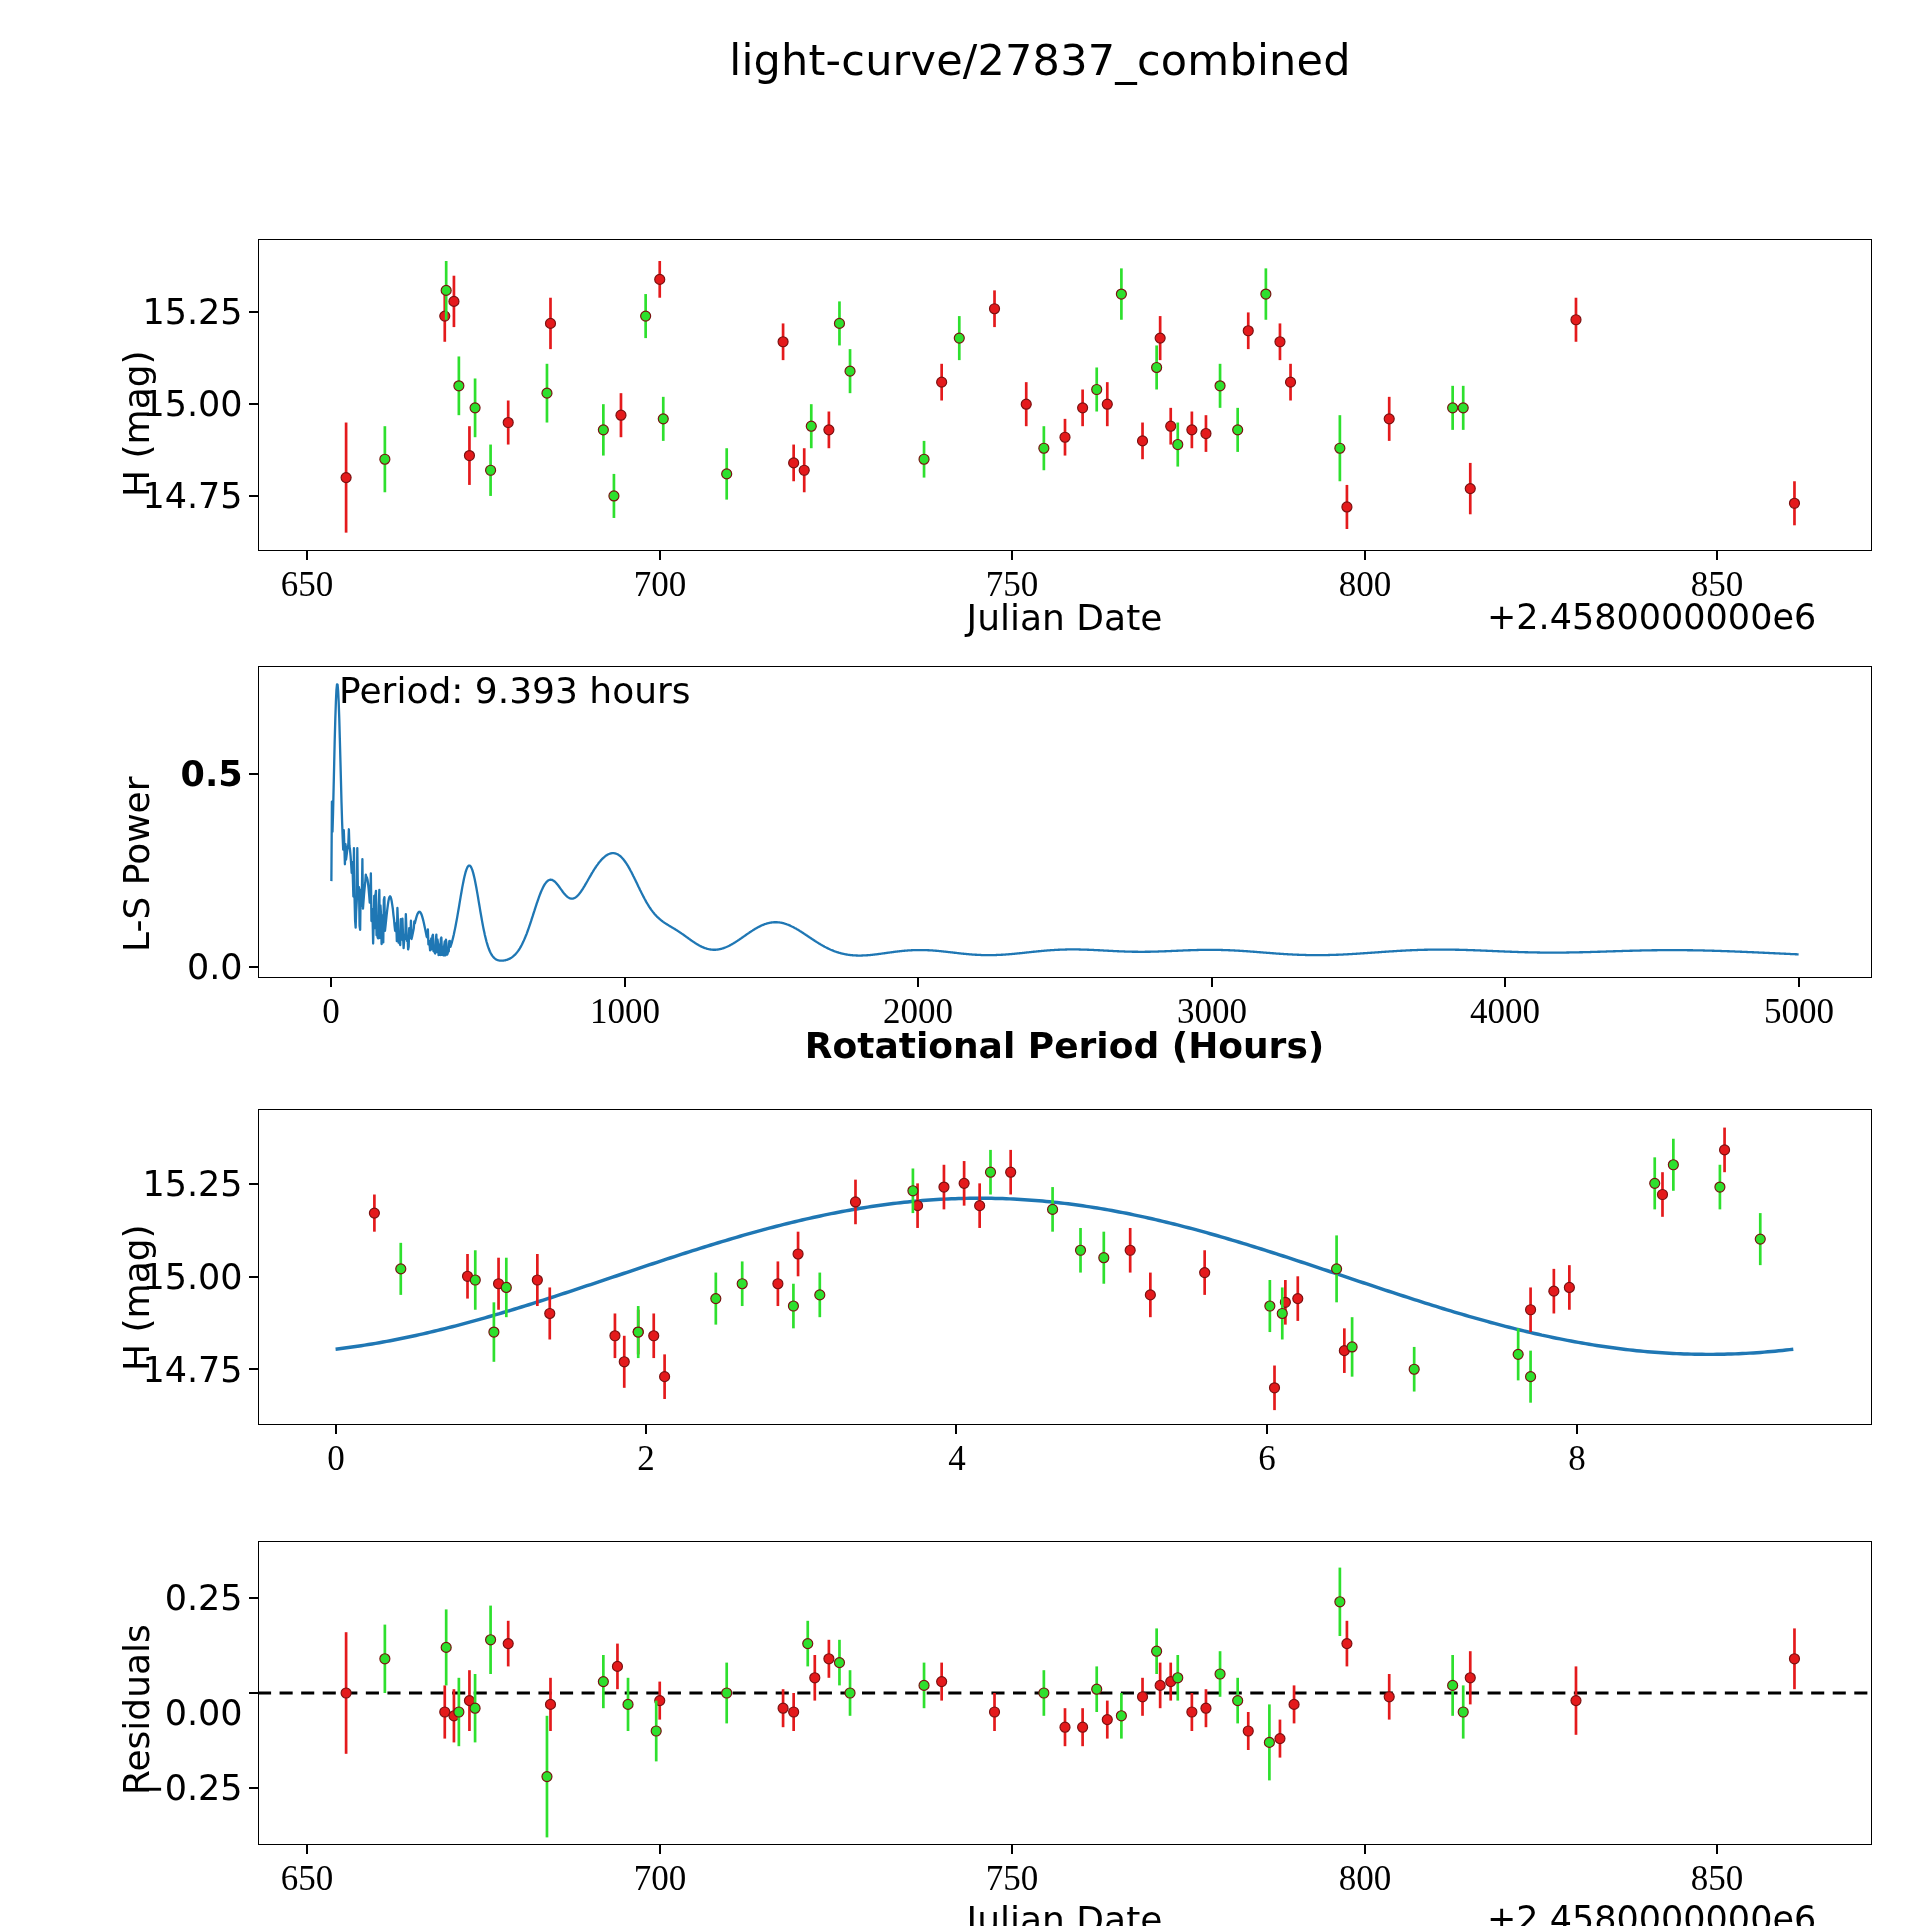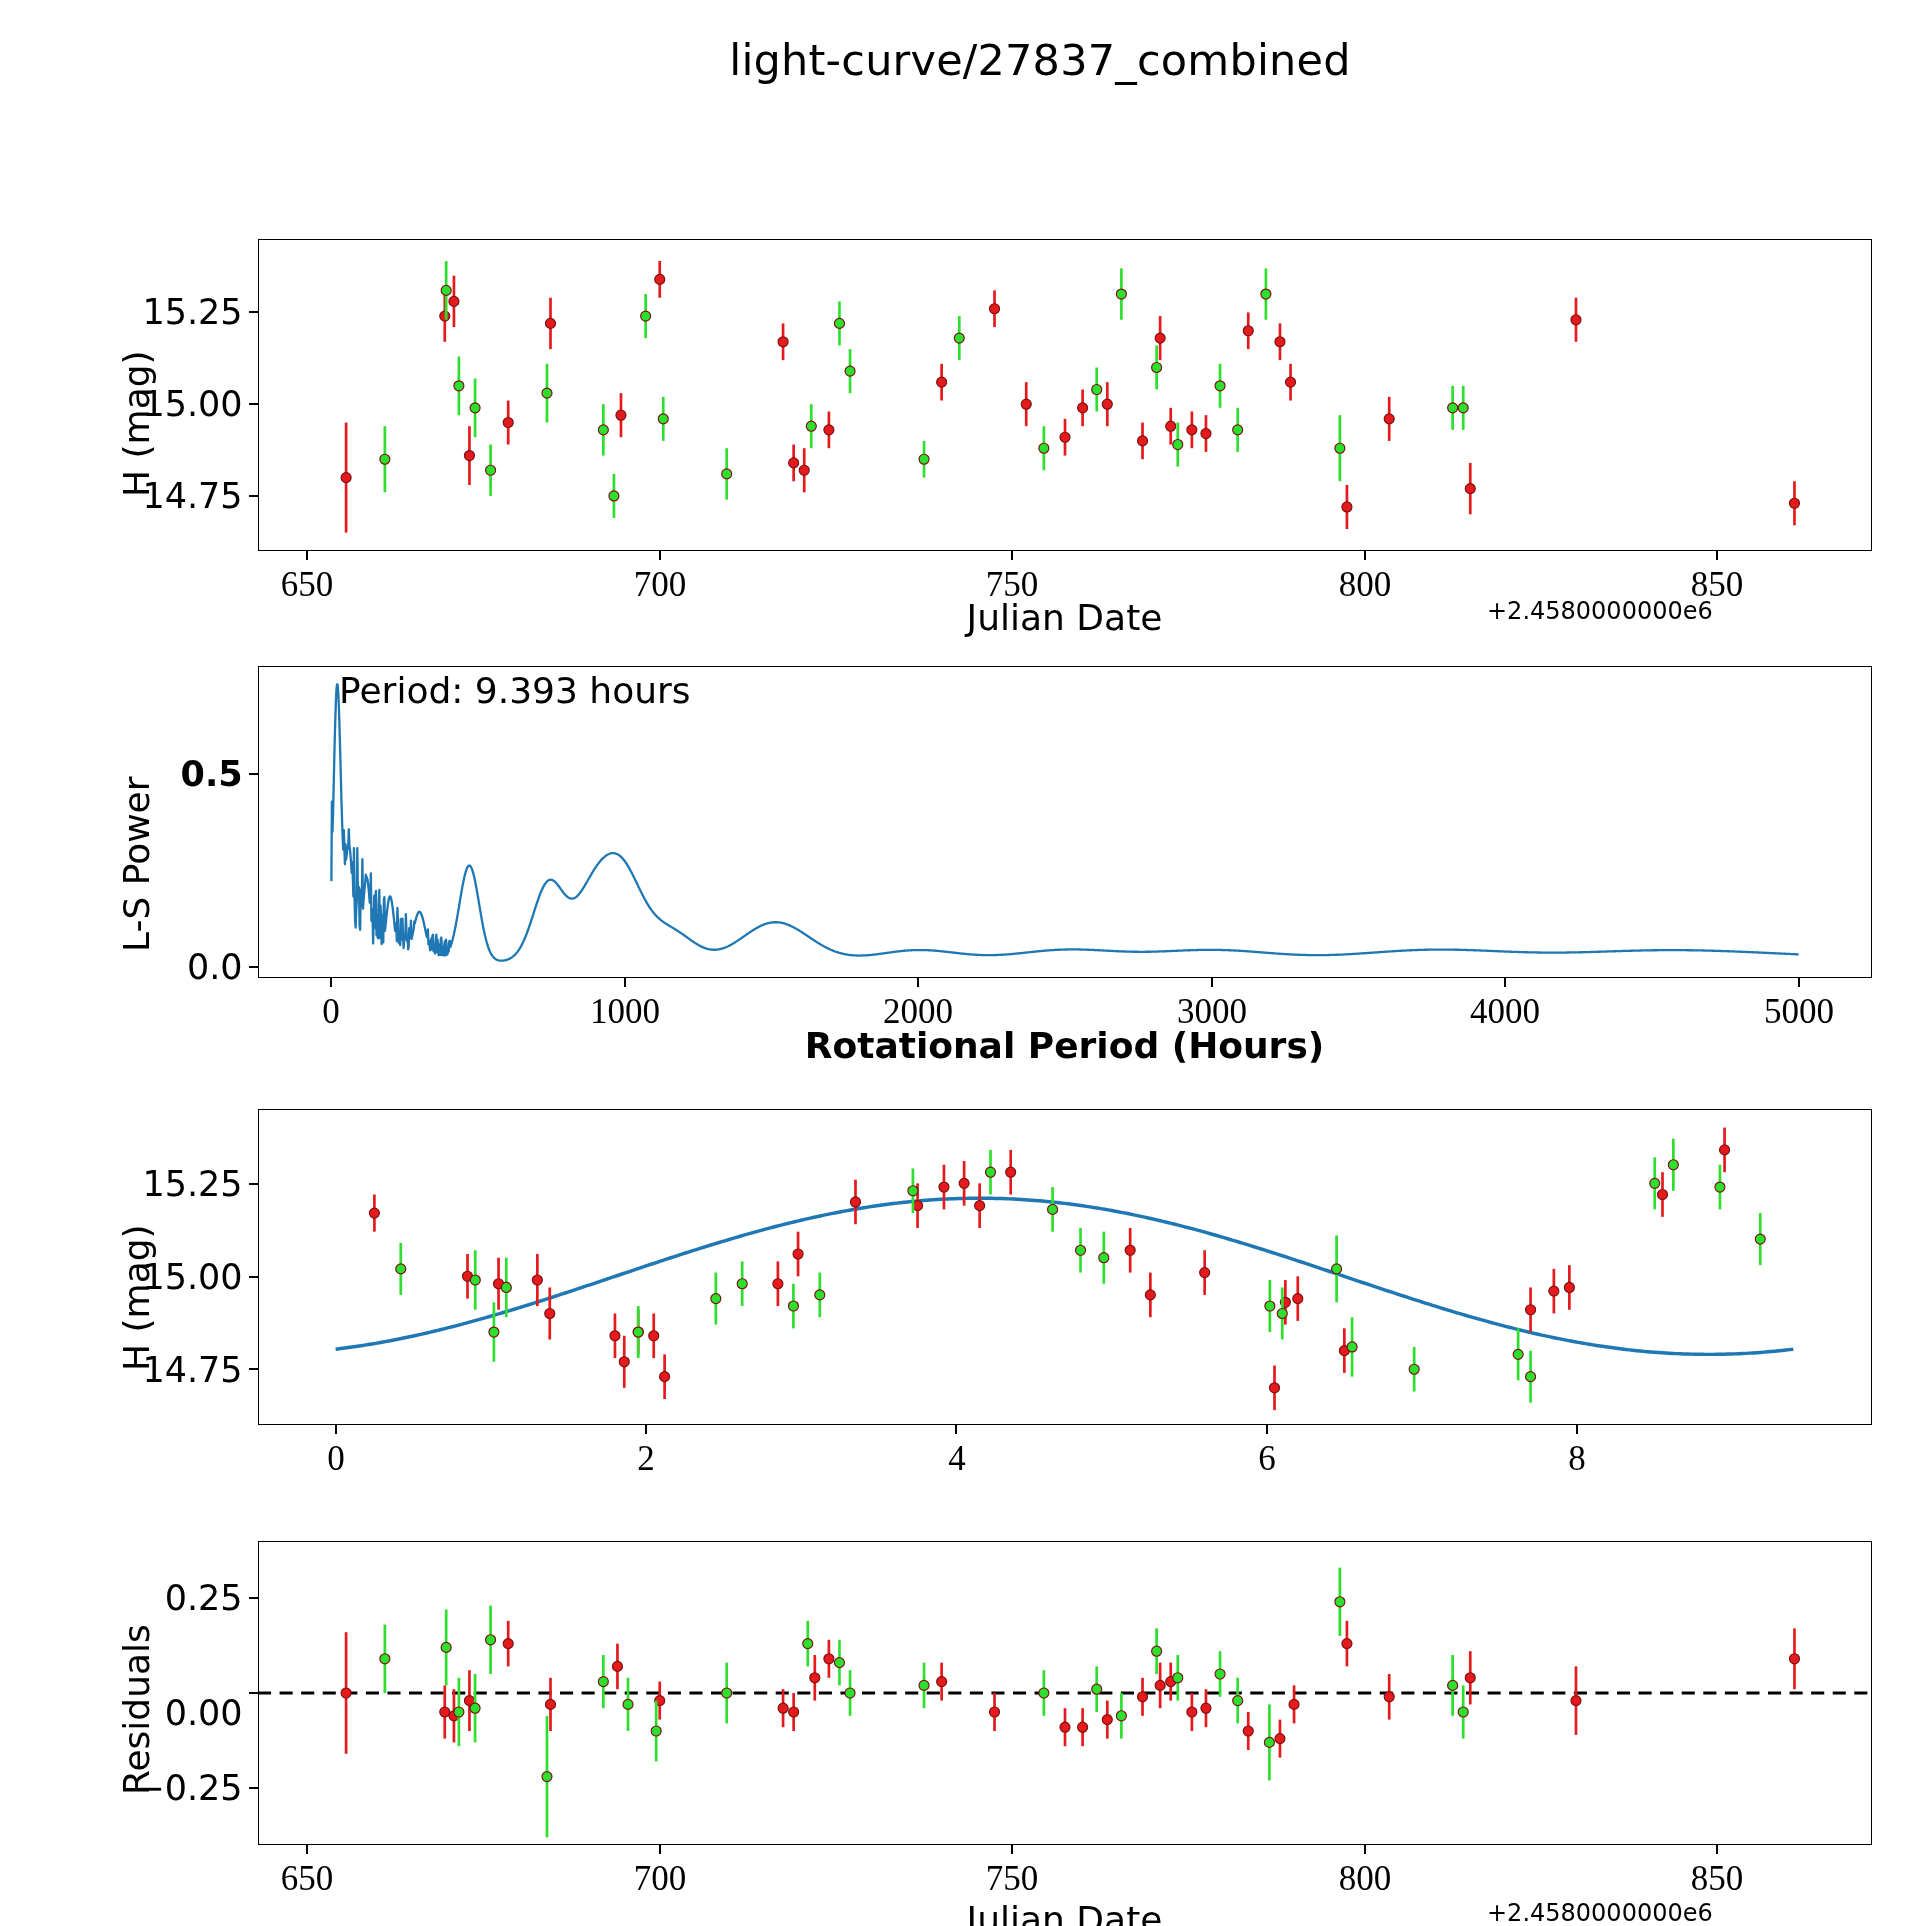--- a/index.html
+++ b/index.html
@@ -53,21 +53,21 @@
     white-space: nowrap;
   }
   .xlabel {
     position: absolute;
     font-size: 36px;
     text-align: center;
     white-space: nowrap;
   }
   .offset-label {
     position: absolute;
-    font-size: 24px;
+    font-size: 35px;
     white-space: nowrap;
     text-align: center;
   }
   .tick-label {
     position: absolute;
     font-size: 35px;
     white-space: nowrap;
   }
   .tick-x {
     transform: translateX(-50%);

